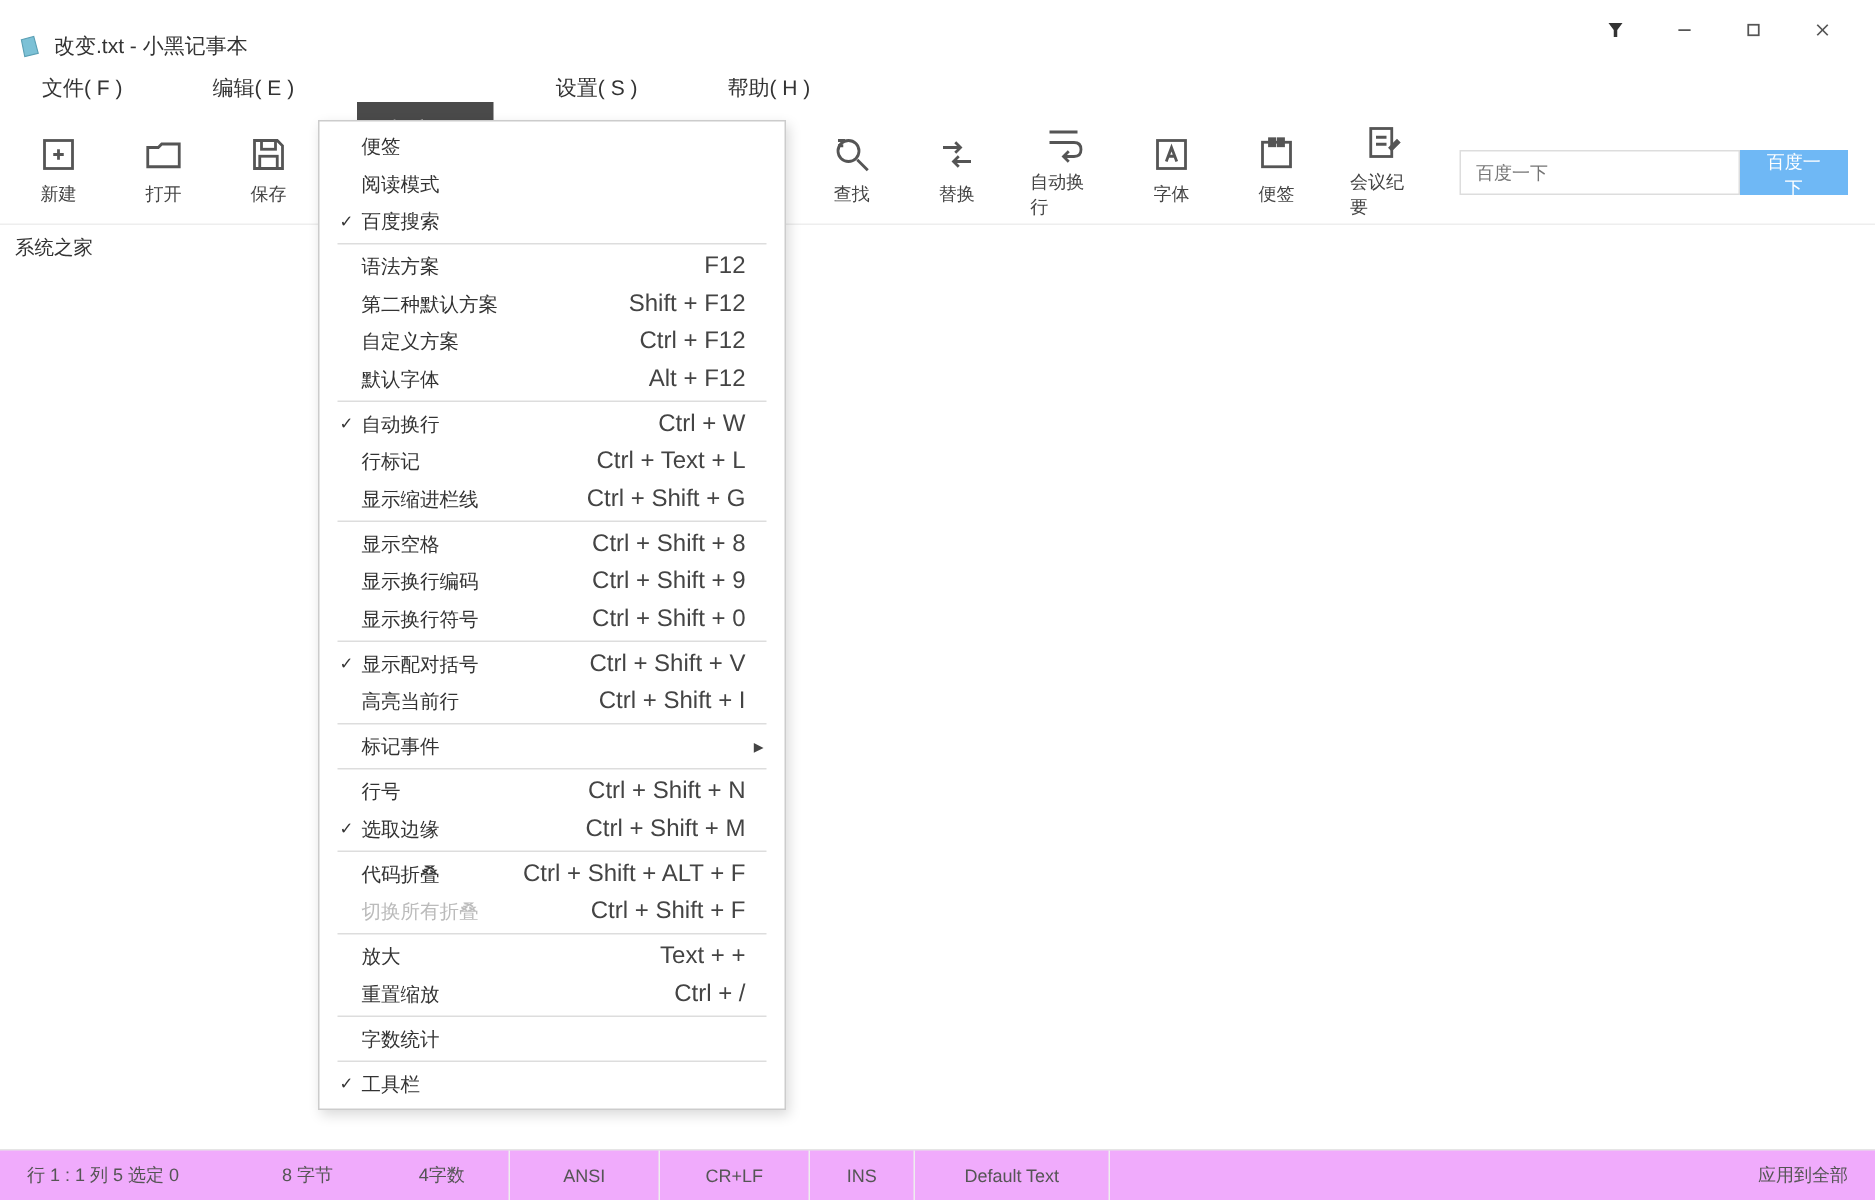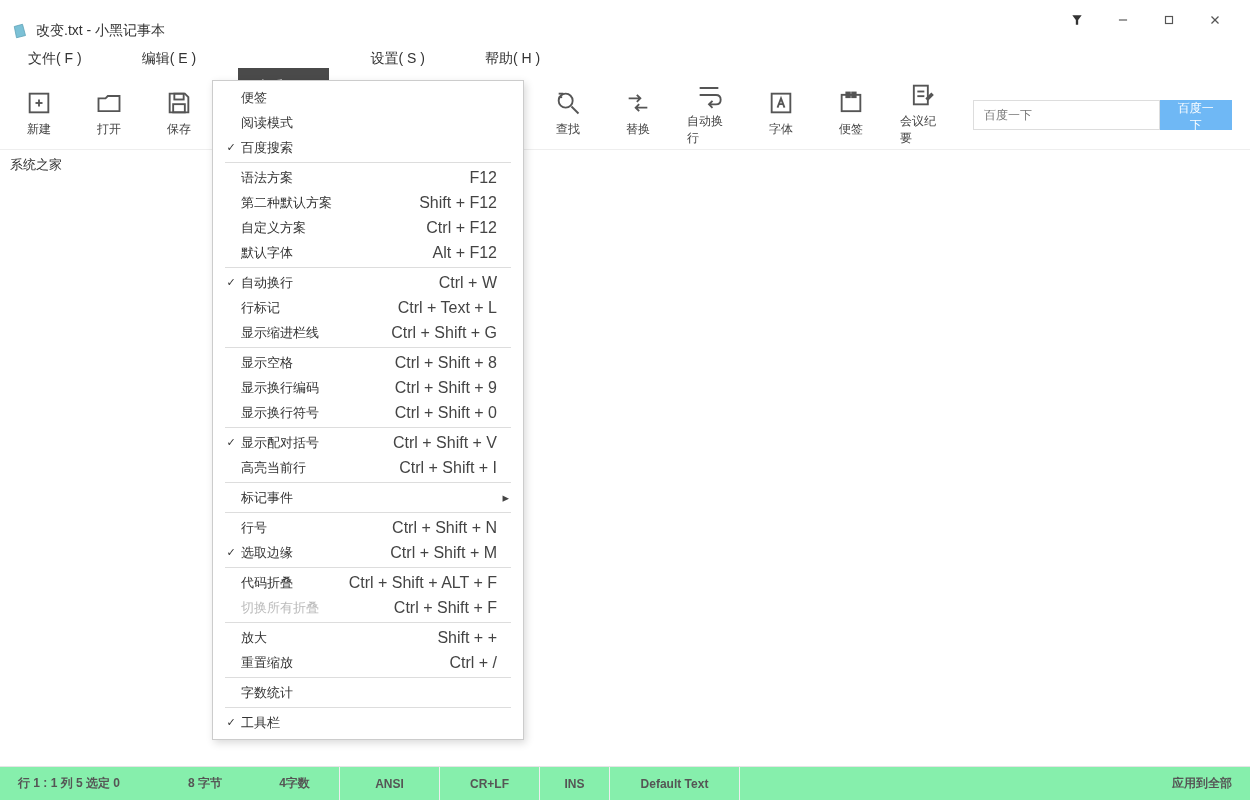--- a/index.html
+++ b/index.html
@@ -32,21 +32,21 @@
 
 .dropdown { position: absolute; top: 80px; left: 212px; width: 312px; background: #fff; border: 1px solid #ccc; box-shadow: 2px 3px 8px rgba(0,0,0,.15); z-index: 100; padding: 4px 0; }
 .dropdown .item { display: flex; align-items: center; height: 25px; padding: 0 14px 0 8px; font-size: 13px; color: #333; cursor: pointer; }
 .dropdown .item.disabled { color: #bbb; }
 .dropdown .checkcol { width: 20px; display: flex; justify-content: center; color: #333; font-size: 11px; }
 .dropdown .labelcol { flex: 1; white-space: nowrap; }
 .dropdown .sccol { color: #444; font-size: 16px; white-space: nowrap; }
 .dropdown .arrowcol { width: 12px; text-align: right; color: #444; }
 .dropdown .sep { height: 1px; background: #ddd; margin: 2px 12px; }
 
-.statusbar { position: absolute; bottom: 0; left: 0; right: 0; height: 34px; display: flex; align-items: stretch; border-top: 1px solid #e5e5e5; font-size: 12px; color: #555; background: #86efac; font-weight: bold; }
+.statusbar { position: absolute; bottom: 0; left: 0; right: 0; height: 34px; display: flex; align-items: stretch; border-top: 1px solid #e5e5e5; font-size: 12px; color: #555; background: #f0abfc; }
 .statusbar .cell { display: flex; align-items: center; padding: 0 18px; border-right: 1px solid #eee; white-space: nowrap; }
 .statusbar .cell.noborder { border-right: none; }
 .statusbar .flex { flex: 1; border-right: none; }
 .zoom-slider { display: flex; align-items: center; gap: 6px; }
 .zoom-slider .track { width: 70px; height: 2px; background: #ccc; position: relative; }
 .zoom-slider .thumb { width: 10px; height: 10px; border: 1px solid #888; background: #fff; border-radius: 50%; position: absolute; top: -4px; left: 10px; }
 .watermark { position: absolute; right: 90px; bottom: 8px; font-size: 16px; color: #d8d8d8; letter-spacing: 2px; pointer-events: none; }
 .watermark-icon { position: absolute; right: 170px; bottom: 6px; width: 46px; height: 38px; opacity: .12; pointer-events: none; }
 </style>
 </head>
@@ -321,21 +321,21 @@
     <div class="item disabled">
       <span class="checkcol"></span>
       <span class="labelcol">切换所有折叠</span>
       <span class="sccol">Ctrl + Shift + F</span>
       <span class="arrowcol"></span>
     </div>
     <div class="sep"></div>
     <div class="item">
       <span class="checkcol"></span>
       <span class="labelcol">放大</span>
-      <span class="sccol">Shift + +</span>
+      <span class="sccol">Text + +</span>
       <span class="arrowcol"></span>
     </div>
     <div class="item">
       <span class="checkcol"></span>
       <span class="labelcol">重置缩放</span>
       <span class="sccol">Ctrl + /</span>
       <span class="arrowcol"></span>
     </div>
     <div class="sep"></div>
     <div class="item">

